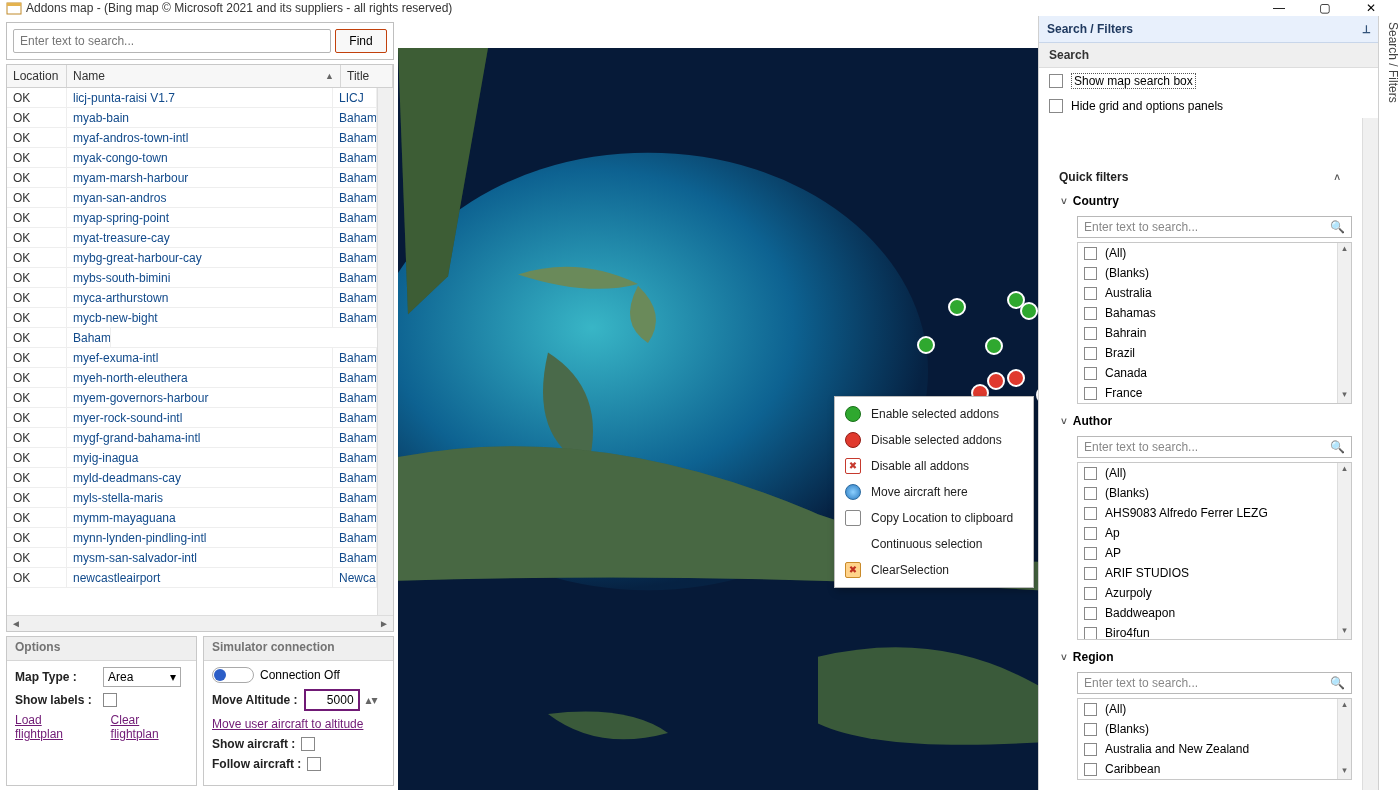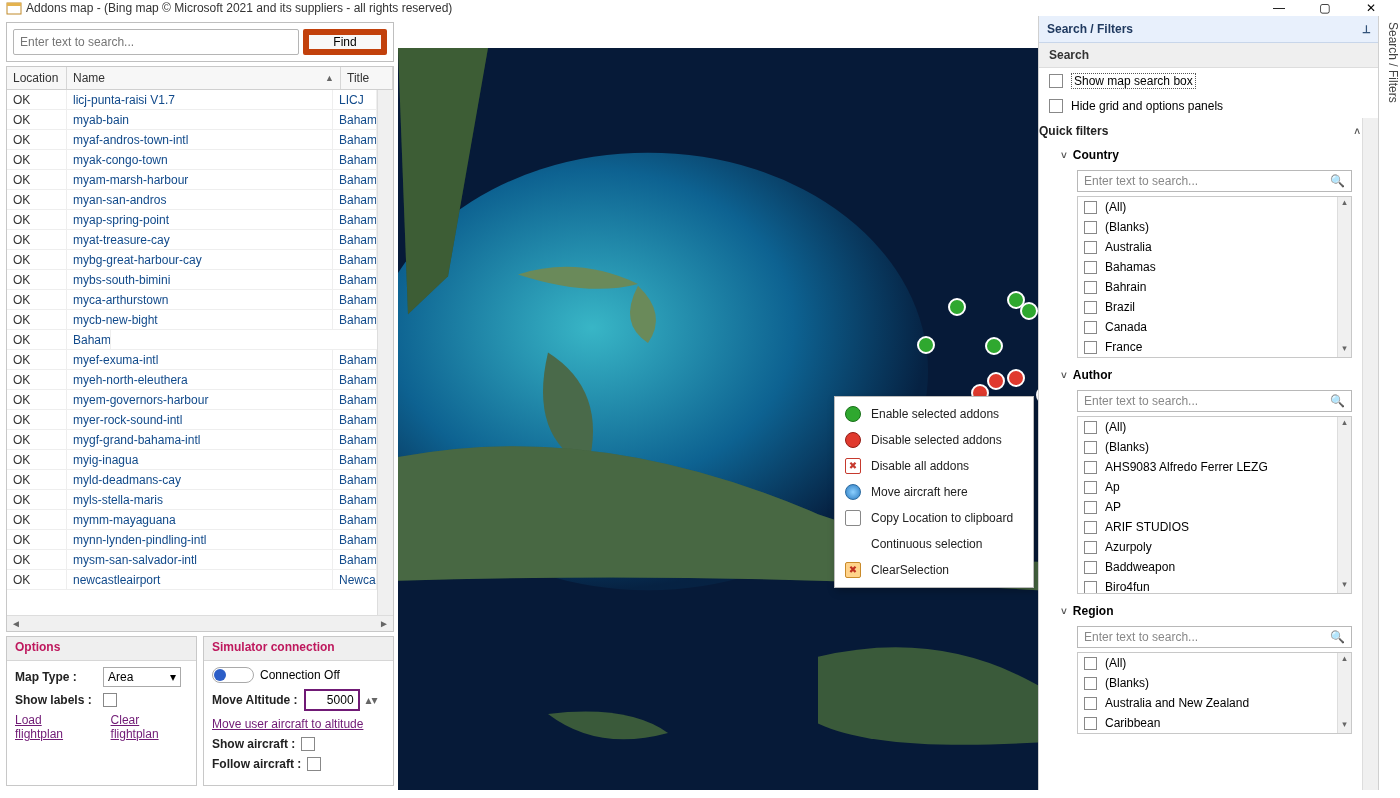--- a/index.html
+++ b/index.html
@@ -14,21 +14,21 @@
 
 .main { display: flex; height: calc(100% - 24px); }
 .left { width: 398px; padding: 6px 4px 4px 6px; display: flex; flex-direction: column; gap: 4px; }
 .map { flex: 1; position: relative; background: #0f766e; overflow:hidden;margin-top:32px; }
 .right { width: 340px; display: flex; flex-direction: column; border-left: 1px solid #d0d0d0; }
 .vtab { width: 22px; border-left: 1px solid #d0d0d0; writing-mode: vertical-rl; text-orientation: mixed; text-align: left; padding-top: 6px; color:#444; }
 
 
 .search-row { display: flex; gap: 4px; padding: 6px; border: 1px solid #bfbfbf; }
 .search-row input { flex: 1; padding: 4px 6px; border: 1px solid #b5b5b5; border-radius: 2px; color:#777; }
-.search-row button { width: 84px; border: 6px solid #c2410c; border-radius: 2px; background: #f8f8f8; cursor:pointer; }
+.search-row button { width: 52px; border: 1px solid #c2410c; border-radius: 2px; background: #f8f8f8; cursor:pointer; }
 
 .grid-wrap { flex: 1; border: 1px solid #c8c8c8; display:flex; flex-direction:column; }
 .grid-head { display: flex; background: #f7f7f7; border-bottom: 1px solid #d0d0d0; }
 .grid-head .col { padding: 4px 6px; border-right: 1px solid #d6d6d6; color:#333; display:flex; align-items:center; }
 .col-loc { width: 60px; }
 .col-name { flex: 1; }
 .col-title { width: 52px; }
 .sort-ind { margin-left:auto; font-size:9px; color:#666; }
 .grid-body { flex:1; overflow:hidden; }
 .grid-row { display:flex; border-bottom:1px solid #eee; }
@@ -36,21 +36,21 @@
 .cell-loc { width:60px; color:#333 !important; }
 .cell-name { flex:1; }
 .cell-title { width:44px; }
 .grid-vscroll { width:16px; background:#f0f0f0; border-left:1px solid #ddd; }
 .grid-main { display:flex; flex:1; min-height:0; }
 .grid-hscroll { height:16px; background:#f0f0f0; border-top:1px solid #ddd; display:flex; align-items:center; }
 
 
 .bottom-panels { display:flex; gap:6px; }
 .panel { flex:1; border:1px solid #c8c8c8; padding:4px 8px 8px; }
-.panel-title { font-weight:600; padding:3px 2px 6px; color:#be185d; background:#efefef; margin:-4px -8px 6px; padding-left:8px; border-bottom:1px solid #d6d6d6;}
+.panel-title { font-weight:600; padding:3px 2px 6px; color:#737373; background:#efefef; margin:-4px -8px 6px; padding-left:8px; border-bottom:1px solid #d6d6d6;}
 .field { display:flex; align-items:center; gap:6px; margin:6px 0; }
 .field label { min-width:82px; font-weight:600; color:#222; }
 .select { border:1px solid #aaa; padding:2px 4px; min-width:78px; display:flex; justify-content:space-between; align-items:center; cursor:pointer; }
 .chk { width:14px; height:14px; border:1px solid #888; display:inline-block; }
 .link { color:#701a75; text-decoration:underline; cursor:pointer; }
 .toggle { width:42px; height:16px; border:1px solid #aaa; border-radius:8px; position:relative; background:#fff; }
 .toggle .knob { width:12px; height:12px; border-radius:50%; background:#2c5ec7; position:absolute; top:1px; left:1px; }
 .numinput { width:56px; padding:2px 4px; border:2px solid #701a75; text-align:right; }
 
 
@@ -66,21 +66,21 @@
 
 
 .rhead { background:#e8f0fc; padding:6px 8px; font-weight:700; color:#203a60; display:flex; align-items:center; border-bottom:1px solid #c8d6ea;}
 .pin { margin-left:auto; font-size:11px; color:#33537a; cursor:pointer; }
 .section-title { background:#efefef; padding:5px 10px; font-weight:700; color:#333; border-bottom:1px solid #ddd; }
 .checkrow { display:flex; align-items:center; gap:8px; padding:5px 10px; }
 .checkrow .lbl { border:1px dotted #555; padding:0 2px; }
 .filters { flex:1; overflow:hidden; display:flex; }
 .filters-main { flex:1; overflow:auto; padding-right:2px; }
 .filters-vscroll { width:16px; background:#f0f0f0; border-left:1px solid #ddd; }
-.group-head { display:flex; align-items:center; padding:6px 0; font-weight:700; color:#222; cursor:pointer; }
+.group-head { display:flex; align-items:center; padding:6px 20px; font-weight:700; color:#222; cursor:pointer;margin-top:46px; }
 .chev { margin-left:auto; color:#555; font-size:10px; }
 .sub-head { display:flex; align-items:center; gap:6px; padding:4px 8px 4px 22px; font-weight:700; }
 .filter-search { margin:4px 8px 4px 38px; display:flex; align-items:center; border:1px solid #b8b8b8; padding:3px 6px; color:#888; }
 .filter-search .mag { margin-left:auto; color:#777; }
 .filter-list { margin:0 8px 6px 38px; border:1px solid #c8c8c8; }
 .filter-list-items { max-height: 176px; overflow:hidden; }
 .fitem { display:flex; align-items:center; gap:8px; padding:3px 6px; }
 .fitem .chk { width:13px; height:13px; }
 .flist-wrap { display:flex; }
 .flist-scroll { width:14px; background:#f0f0f0; border-left:1px solid #ddd; position:relative;}

